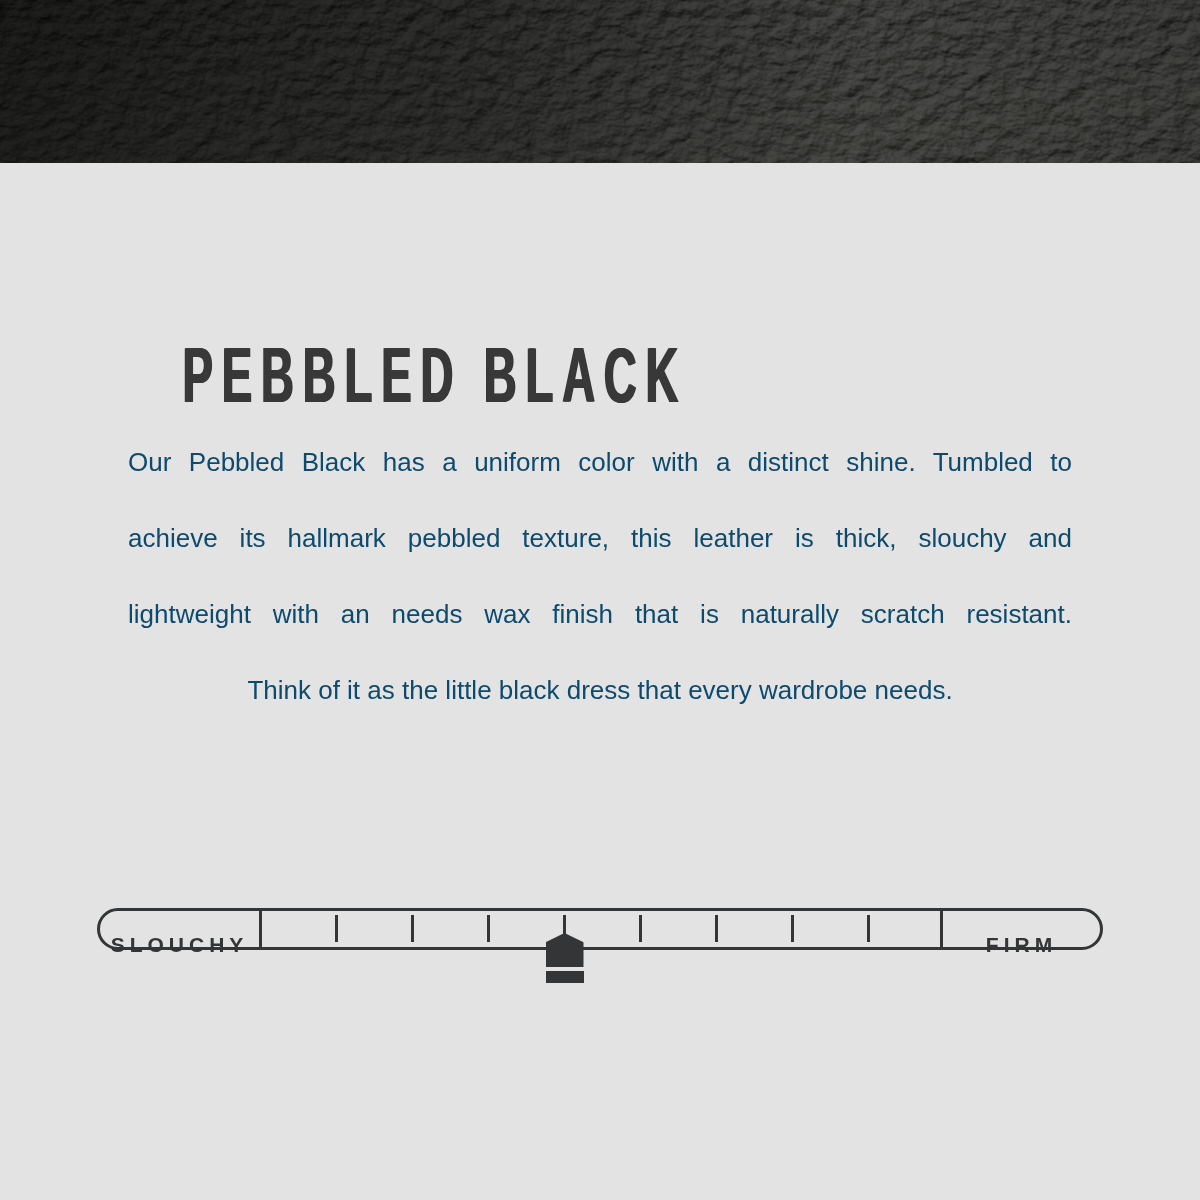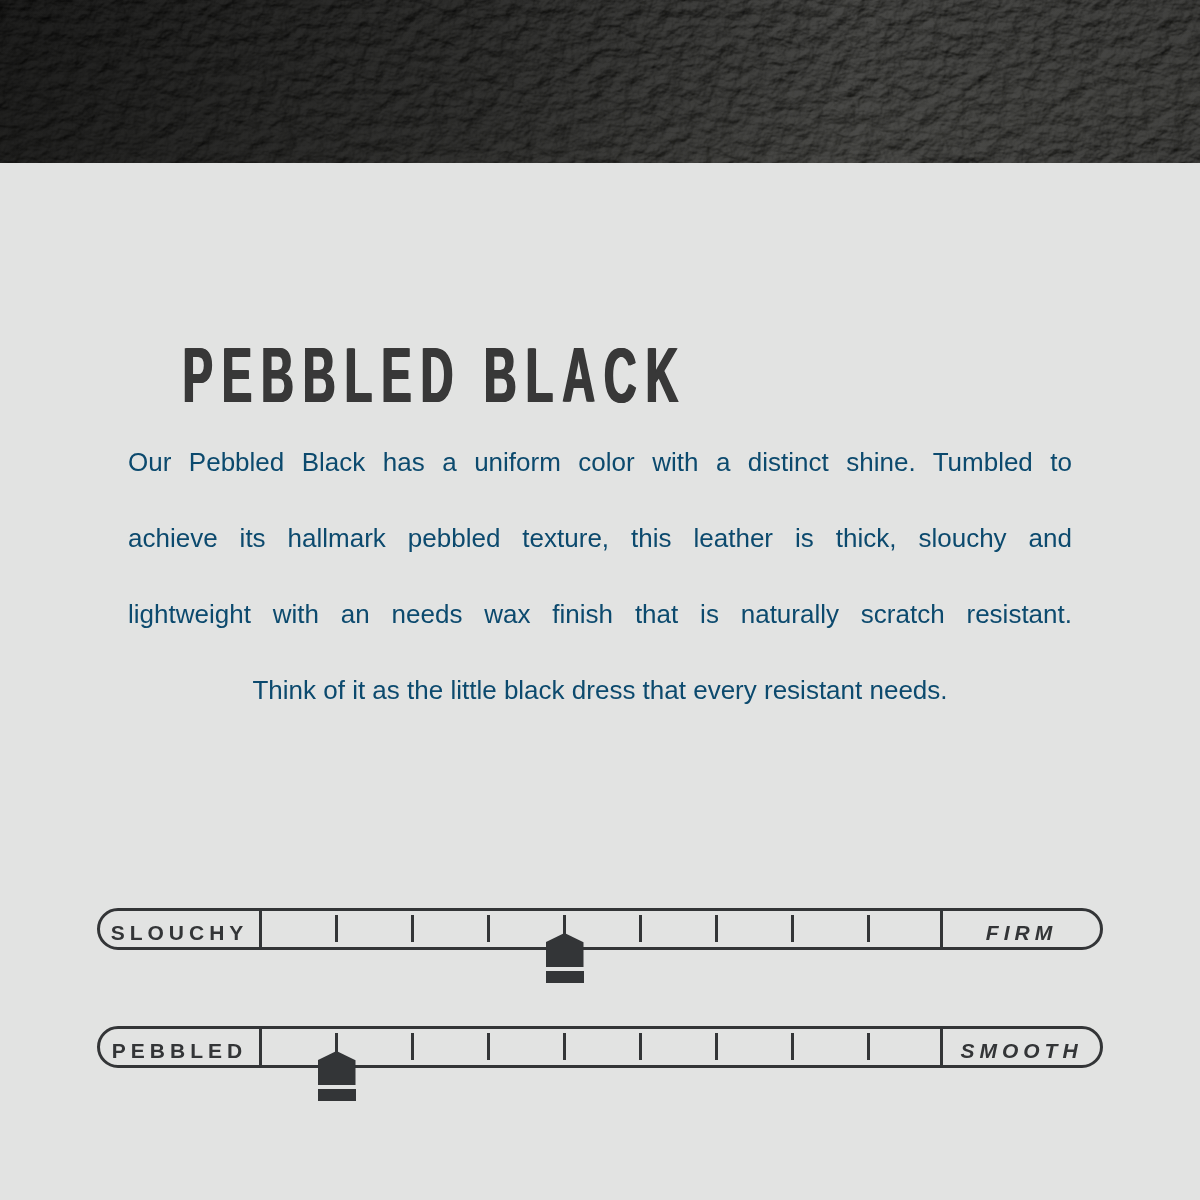--- a/index.html
+++ b/index.html
@@ -53,26 +53,26 @@
     width:1006px;height:42px;
     border:3px solid #333537;border-radius:21px;
   }
   .divider{
     position:absolute;top:-3px;width:3px;height:42px;
     background:#333537;
   }
   .divider.left{left:159px;}
   .divider.right{left:840px;}
   .scale-label{
-    position:absolute;top:4px;height:36px;line-height:36px;
+    position:absolute;top:16px;height:36px;line-height:36px;
     text-align:center;font-size:21px;font-weight:bold;
     letter-spacing:5px;color:#333537;white-space:nowrap;
   }
   .scale-label.left{left:0;width:159px;}
-  .scale-label.right{left:843px;width:157px;font-style:italic;}
+  .scale-label.right{left:843px;width:157px;}
   .tick{
     position:absolute;top:4px;width:3px;height:27px;
     background:#333537;
   }
   .marker{
     position:absolute;top:22px;width:38px;
     display:flex;flex-direction:column;gap:4px;
   }
   .marker-head{
     height:34px;background:#333537;
@@ -120,21 +120,21 @@
   </div>
 
   <div class="title-wrap">
     <h1 class="title">PEBBLED BLACK</h1>
   </div>
 
   <div class="desc">
     <div class="desc-line">Our Pebbled Black has a uniform color with a distinct shine. Tumbled to</div>
     <div class="desc-line">achieve its hallmark pebbled texture, this leather is thick, slouchy and</div>
     <div class="desc-line">lightweight with an needs wax finish that is naturally scratch resistant.</div>
-    <div class="desc-line center">Think of it as the little black dress that every resistant needs.</div>
+    <div class="desc-line center">Think of it as the little black dress that every wardrobe needs.</div>
   </div>
 
   <div class="scale scale-1">
     <div class="pill">
       <span class="scale-label left">SLOUCHY</span>
       <div class="divider left"></div>
       <div class="divider right"></div>
       <span class="scale-label right">FIRM</span>
       <div class="marker" style="left: 445.5px;">
         <div class="marker-head"></div>
@@ -144,34 +144,14 @@
         <div class="tick" style="left: 311px;"></div>
         <div class="tick" style="left: 387px;"></div>
         <div class="tick" style="left: 463px;"></div>
         <div class="tick" style="left: 539px;"></div>
         <div class="tick" style="left: 615px;"></div>
         <div class="tick" style="left: 691px;"></div>
         <div class="tick" style="left: 767px;"></div>
       </div>
   </div>
 
-  <div class="scale scale-2">
-    <div class="pill">
-      <span class="scale-label left">PEBBLED</span>
-      <div class="divider left"></div>
-      <div class="divider right"></div>
-      <span class="scale-label right">SMOOTH</span>
-      <div class="marker" style="left: 217.5px;">
-        <div class="marker-head"></div>
-        <div class="marker-bar"></div>
-      </div>
-    <div class="tick" style="left: 235px;"></div>
-        <div class="tick" style="left: 311px;"></div>
-        <div class="tick" style="left: 387px;"></div>
-        <div class="tick" style="left: 463px;"></div>
-        <div class="tick" style="left: 539px;"></div>
-        <div class="tick" style="left: 615px;"></div>
-        <div class="tick" style="left: 691px;"></div>
-        <div class="tick" style="left: 767px;"></div>
-      </div>
-  </div>
 
 </div>
 
 </body></html>

